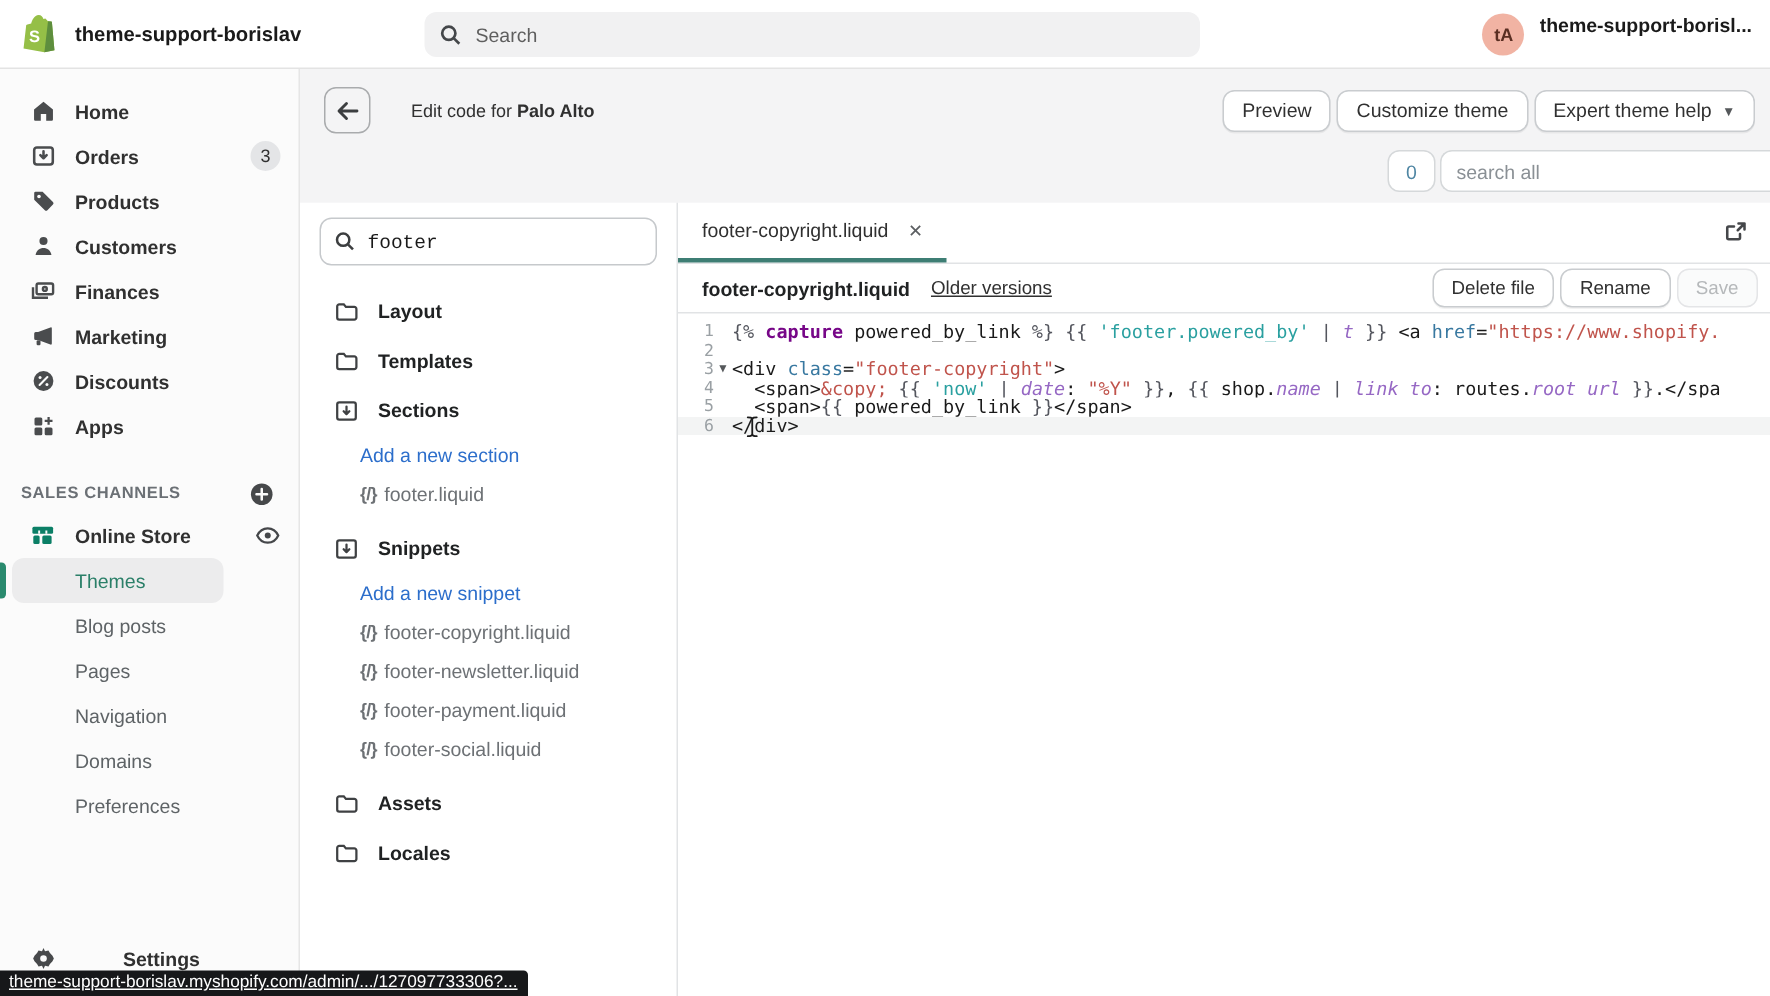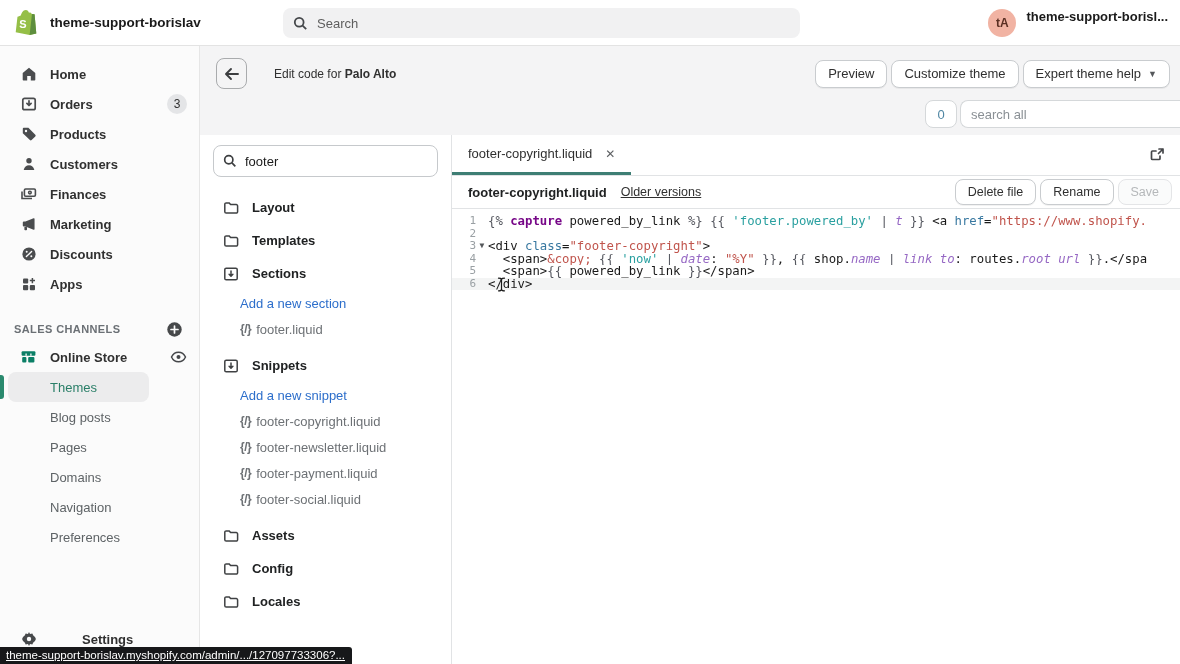--- a/index.html
+++ b/index.html
@@ -68,21 +68,21 @@
   .searchall::placeholder { color:#8a9095; }
 
   
   .content { flex:1; display:flex; min-height:0; }
 
   
   .browser { width:252px; background:#fff; border-right:1px solid #e1e3e5; padding-top:10px; flex:none; }
   .fb-search { margin:0 13px; height:32px; border:1px solid #c6c9cc; border-radius:8px; background:#fff;
     display:flex; align-items:center; padding:0 9px; }
   .fb-search input { border:none; outline:none; margin-left:8px; font-size:13px; color:#1a1a1a; width:170px;
-    font-family:Liberation Sans, sans-serif; background:transparent; }
+    font-family:Liberation Mono, monospace; background:transparent; }
   .fb-list { margin-top:14px; }
   .folder-row { height:33px; display:flex; align-items:center; padding-left:23px; }
   .folder-row .lbl { margin-left:13px; font-size:13px; font-weight:700; color:#202223; }
   .file-row { height:26px; display:flex; align-items:center; padding-left:40px; font-size:13px; color:#6d7175; }
   .file-row .glyph { color:#6d7175; font-size:12px; font-weight:700; margin-right:5px; letter-spacing:-.5px; }
   .add-link { height:26px; display:flex; align-items:center; padding-left:40px; font-size:13px; color:#2c6ecb; }
 
   
   .editor { flex:1; background:#fff; display:flex; flex-direction:column; min-width:0; }
   .tabbar { height:41px; border-bottom:1px solid #e1e3e5; display:flex; align-items:stretch; position:relative; }
@@ -267,24 +267,24 @@
         <span>Themes</span>
       </div>
     </div>
     <div class="sub-item">
         <span>Blog posts</span>
       </div>
     <div class="sub-item">
         <span>Pages</span>
       </div>
     <div class="sub-item">
+        <span>Navigation</span>
+      </div>
+    <div class="sub-item">
         <span>Domains</span>
-      </div>
-    <div class="sub-item">
-        <span>Navigation</span>
       </div>
     <div class="sub-item">
         <span>Preferences</span>
       </div>
 
     <div class="settings-row">
       <span class="ic" style="width:17px;display:flex;justify-content:center">
         <svg width="16" height="16" viewBox="0 0 16 16" fill="#47494b">
           <path d="M8 1l1 2.1 2.3-.5 1 1.8L14 6.1 14.9 8 14 9.9l-1.7 1.7-1 1.8-2.3-.5L8 15l-1-2.1-2.3.5-1-1.8L2 9.9 1.1 8 2 6.1l1.7-1.7 1-1.8 2.3.5Z"></path>
           <circle cx="8" cy="8" r="2.2" fill="#fbfbfb"></circle>
@@ -406,28 +406,20 @@
                 </svg>
             </span>
             <span class="lbl">Assets</span>
           </div>
           <div class="folder-row">
             <span>
               <svg width="16" height="15" viewBox="0 0 16 15" fill="none" stroke="#3f4143" stroke-width="1.5">
                   <path d="M1.8 4.3a1.4 1.4 0 0 1 1.4-1.4h3l1.4 1.7h5.6a1.4 1.4 0 0 1 1.4 1.4v5.7a1.4 1.4 0 0 1-1.4 1.4H3.2a1.4 1.4 0 0 1-1.4-1.4Z"></path>
                 </svg>
             </span>
-            <span class="lbl">Config</span>
-          </div>
-          <div class="folder-row">
-            <span>
-              <svg width="16" height="15" viewBox="0 0 16 15" fill="none" stroke="#3f4143" stroke-width="1.5">
-                  <path d="M1.8 4.3a1.4 1.4 0 0 1 1.4-1.4h3l1.4 1.7h5.6a1.4 1.4 0 0 1 1.4 1.4v5.7a1.4 1.4 0 0 1-1.4 1.4H3.2a1.4 1.4 0 0 1-1.4-1.4Z"></path>
-                </svg>
-            </span>
             <span class="lbl">Locales</span>
           </div>
         </div>
       </div>
 
       <div class="editor">
         <div class="tabbar">
           <div class="tab">
             <span class="tlabel">footer-copyright.liquid</span>
             <span class="close">✕</span>

